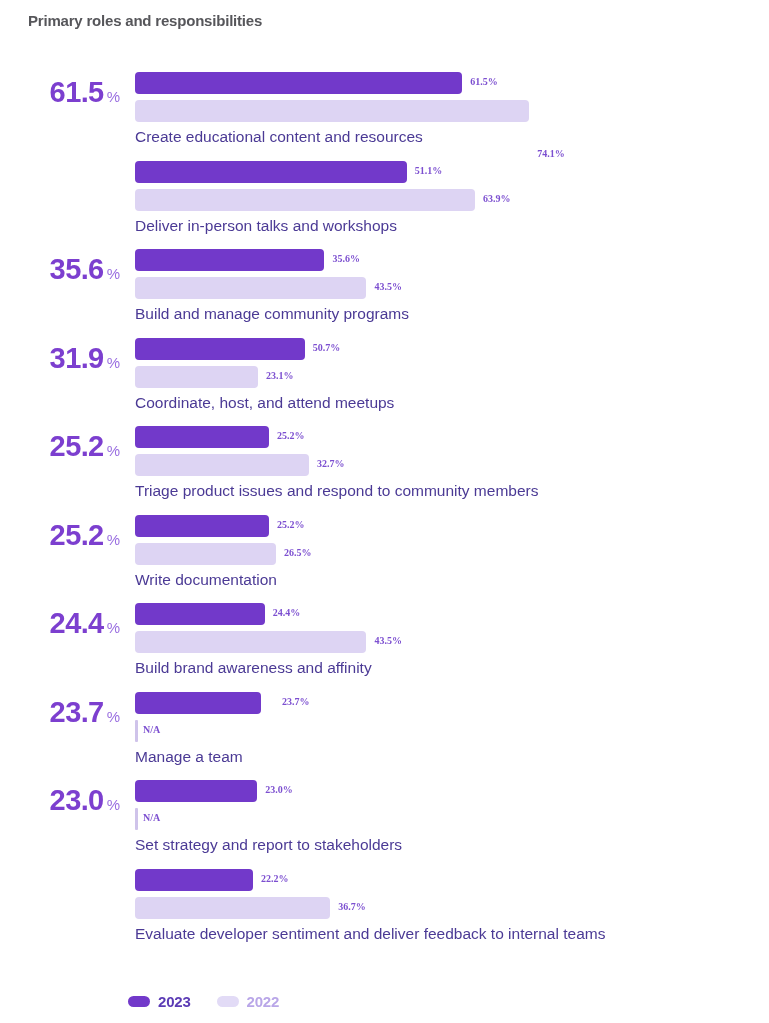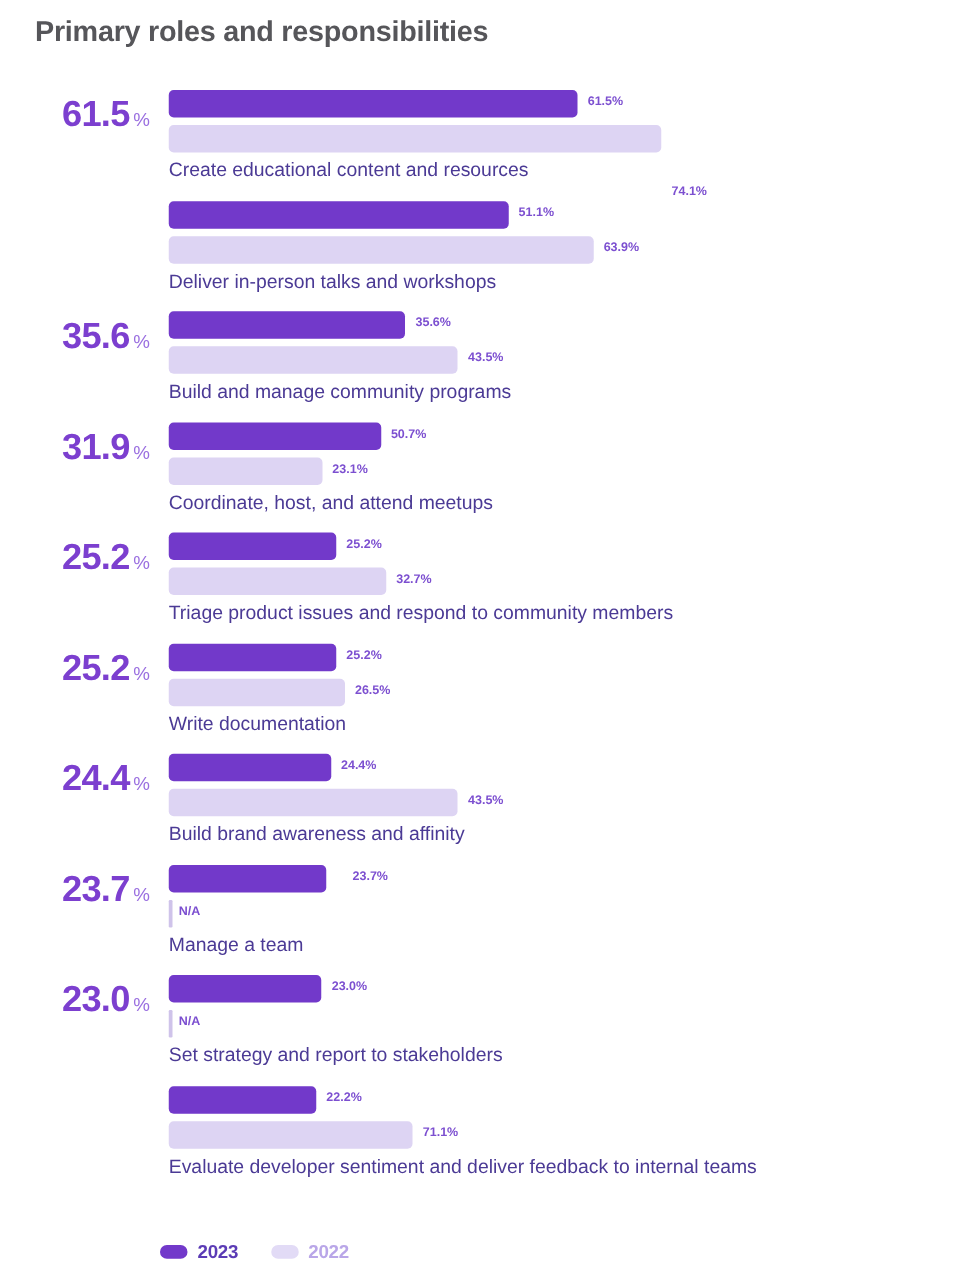--- a/index.html
+++ b/index.html
@@ -21,21 +21,21 @@
     height: 1023px;
     position: relative;
     box-sizing: border-box;
   }
 
   
   .chart-title {
     position: absolute;
     left: 28px;
     top: 12px;
-    font-size: 23px;
+    font-size: 15px;
     font-weight: bold;
     color: #56565a;
     letter-spacing: -0.2px;
     white-space: nowrap;
   }
 
   
   .rows {
     position: absolute;
     left: 0;
@@ -76,20 +76,21 @@
   .bars {
     position: absolute;
     left: 135px;
     top: 0;
     right: 0;
   }
   .bar-line {
     position: relative;
     height: 22px;
     margin-bottom: 6px;
+    font-family: Liberation Serif, serif;
   }
   .bar {
     position: absolute;
     left: 0;
     top: 0;
     height: 22px;
     border-radius: 4px;
   }
   .bar.y2023 { background: #7239ca; }
   .bar.y2022 { background: #ddd4f3; }
@@ -281,21 +282,21 @@
         <div class="row-label">Set strategy and report to stakeholders</div>
       </div>
       <div class="row">
         <div class="bars">
           <div class="bar-line">
             <div class="bar y2023" style="width: 118.104px;"></div>
             <span class="bar-label" style="left: 126.104px;">22.2%</span>
           </div>
           <div class="bar-line">
             <div class="bar y2022" style="width: 195.244px;"></div>
-            <span class="bar-label" style="left: 203.244px;">71.1%</span>
+            <span class="bar-label" style="left: 203.244px;">36.7%</span>
           </div>
         </div>
         <div class="row-label">Evaluate developer sentiment and deliver feedback to internal teams</div>
       </div>
     </div>
 
   <div class="legend">
       <div class="legend-item">
         <span class="legend-swatch y2023"></span>
         <span class="legend-text y2023">2023</span>

